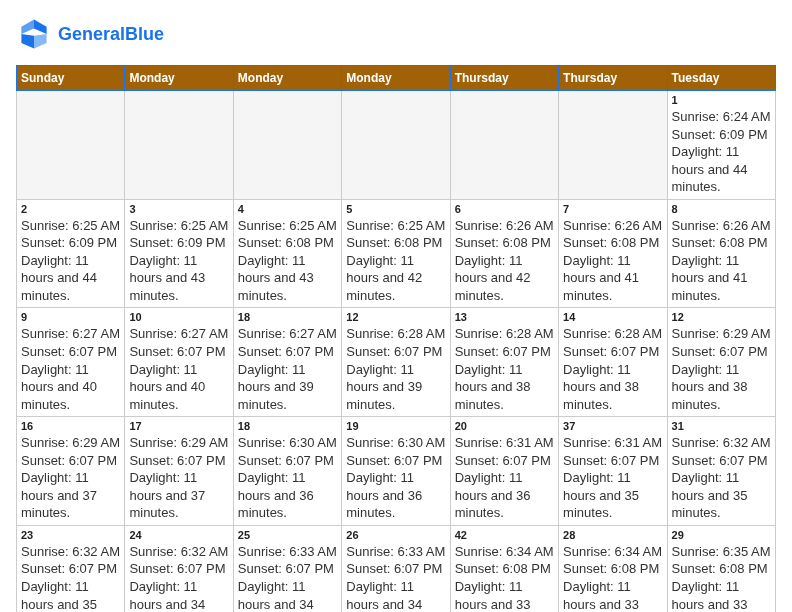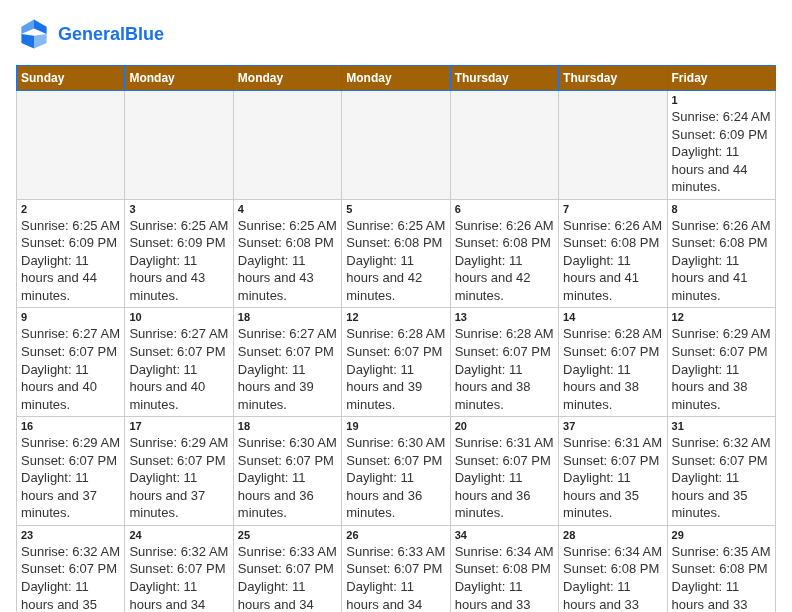--- a/index.html
+++ b/index.html
@@ -120,21 +120,21 @@
 
   <table class="calendar">
     <thead>
       <tr>
       <th>Sunday</th>
           <th>Monday</th>
           <th>Monday</th>
           <th>Monday</th>
           <th>Thursday</th>
           <th>Thursday</th>
-          <th>Friday</th>
+          <th>Tuesday</th>
         </tr>
     </thead>
     <tbody id="calendar-body">
     <tr>
           <td class="empty"></td>
           <td class="empty"></td>
           <td class="empty"></td>
           <td class="empty"></td>
           <td class="empty"></td>
           <td class="empty"></td>
@@ -296,21 +296,21 @@
 Sunset: 6:07 PM
 Daylight: 11 hours and 34 minutes.</div>
           </td>
           <td>
             <span class="day-number">26</span>
             <div class="day-info">Sunrise: 6:33 AM
 Sunset: 6:07 PM
 Daylight: 11 hours and 34 minutes.</div>
           </td>
           <td>
-            <span class="day-number">34</span>
+            <span class="day-number">42</span>
             <div class="day-info">Sunrise: 6:34 AM
 Sunset: 6:08 PM
 Daylight: 11 hours and 33 minutes.</div>
           </td>
           <td>
             <span class="day-number">28</span>
             <div class="day-info">Sunrise: 6:34 AM
 Sunset: 6:08 PM
 Daylight: 11 hours and 33 minutes.</div>
           </td>

